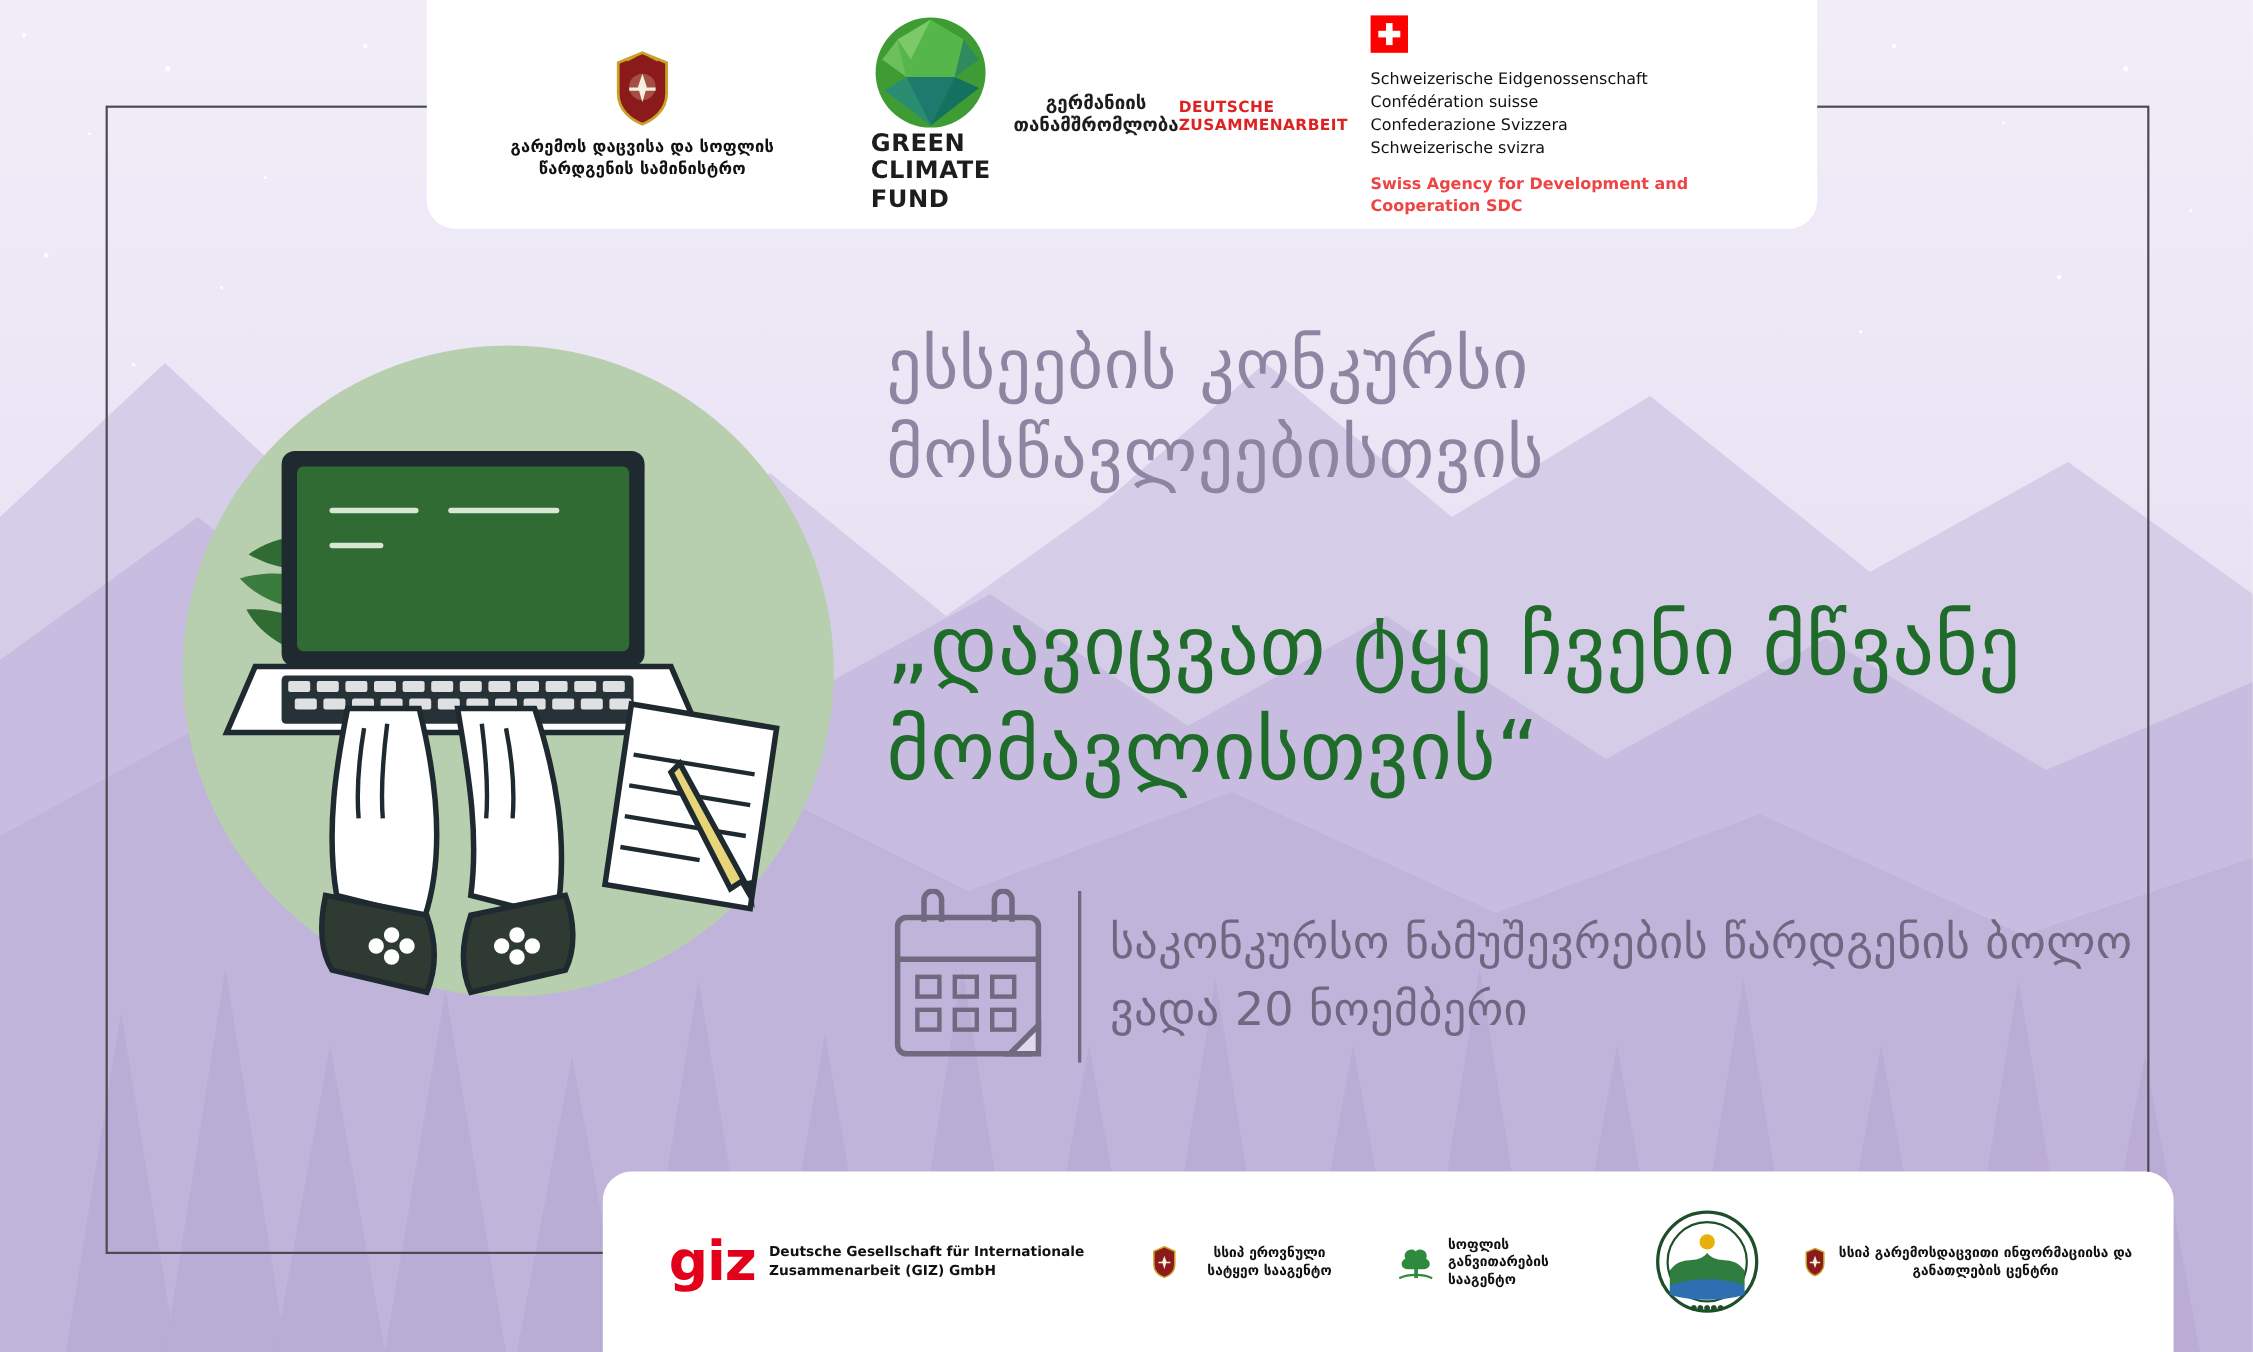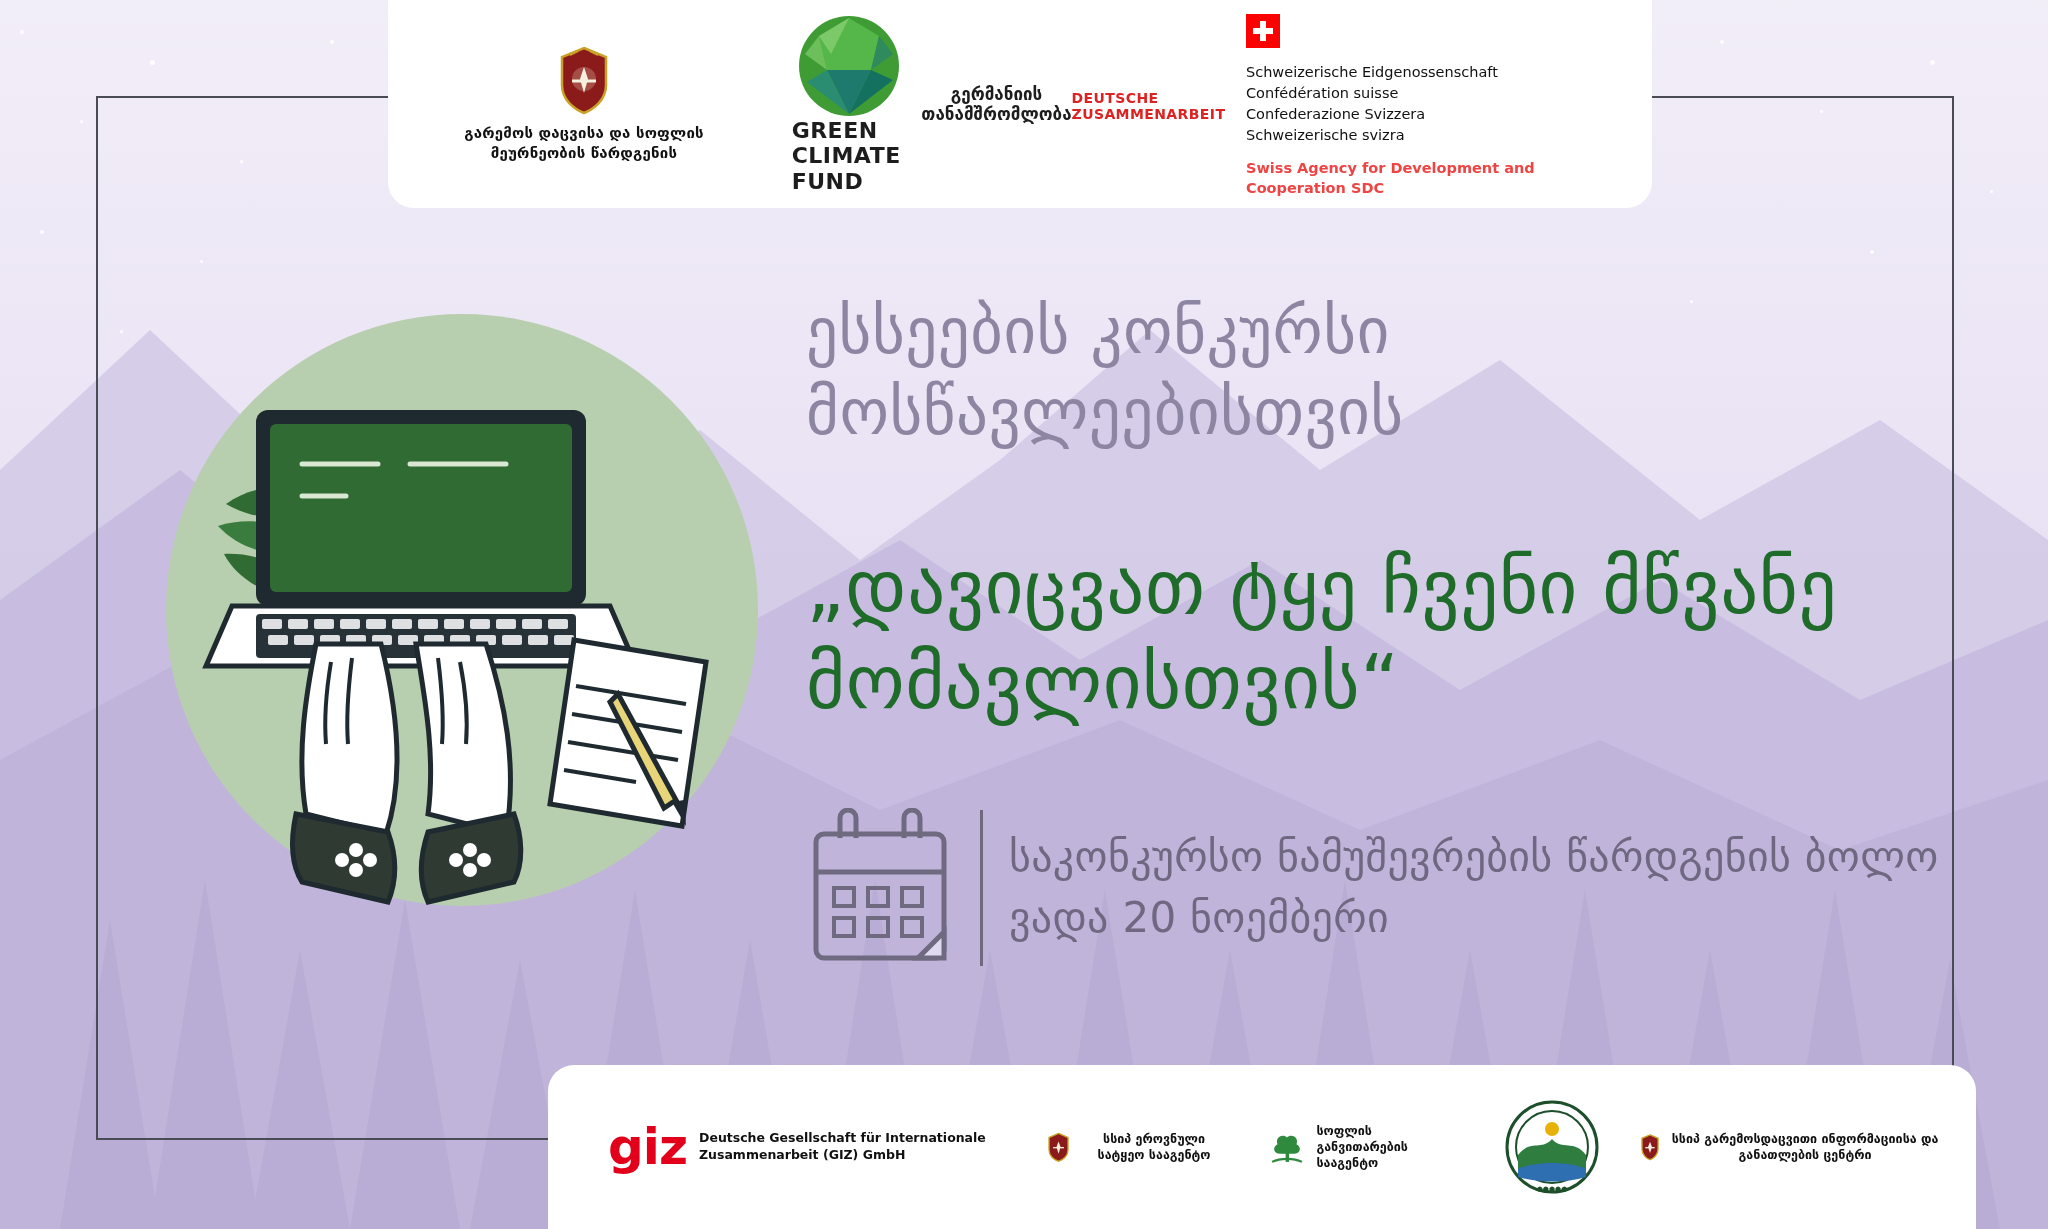--- a/index.html
+++ b/index.html
@@ -75,21 +75,21 @@
   }
   .logo-ministry .caption {
     font-size: 15px;
     font-weight: bold;
     line-height: 1.35;
     color: #111;
     letter-spacing: .2px;
   }
   .gcf {
     display: flex;
-    align-items: flex-end;
+    align-items: center;
     gap: 0;
   }
   .gcf .globe { width: 104px; height: 104px; }
   .gcf .gcf-text {
     font-size: 22px;
     font-weight: bold;
     line-height: 1.15;
     color: #1d1d1d;
     letter-spacing: .5px;
   }
@@ -311,21 +311,21 @@
   <div class="logo-bar">
 
     <div class="logo-block logo-ministry">
       <svg class="crest" viewBox="0 0 56 70">
         <path d="M28 3 L50 12 L50 40 C50 55 38 64 28 68 C18 64 6 55 6 40 L6 12 Z" fill="#8b1b1b" stroke="#c9a227" stroke-width="2.5"></path>
         <circle cx="28" cy="34" r="12" fill="#f2e6c8" opacity=".25"></circle>
         <path d="M28 22 L32 34 L28 48 L24 34 Z" fill="#f5f0df"></path>
         <path d="M16 36 L40 36" stroke="#f5f0df" stroke-width="3"></path>
         <path d="M14 10 L22 6 M42 10 L34 6" stroke="#c9a227" stroke-width="2"></path>
       </svg>
-      <div class="caption">გარემოს დაცვისა და სოფლის მეურნეობის წარდგენის</div>
+      <div class="caption">გარემოს დაცვისა და სოფლის წარდგენის სამინისტრო</div>
     </div>
 
     <div class="logo-block gcf">
       <svg class="globe" viewBox="0 0 104 104">
         <circle cx="52" cy="52" r="50" fill="#3f9c35"></circle>
         <polygon points="52,4 82,22 74,56 30,56 22,22" fill="#55b74a"></polygon>
         <polygon points="52,4 22,22 34,40" fill="#7cc96a"></polygon>
         <polygon points="82,22 74,56 96,40" fill="#2f8a5e"></polygon>
         <polygon points="30,56 74,56 52,100" fill="#1f7a6e"></polygon>
         <polygon points="8,40 30,56 22,22" fill="#6dbf5c"></polygon>

